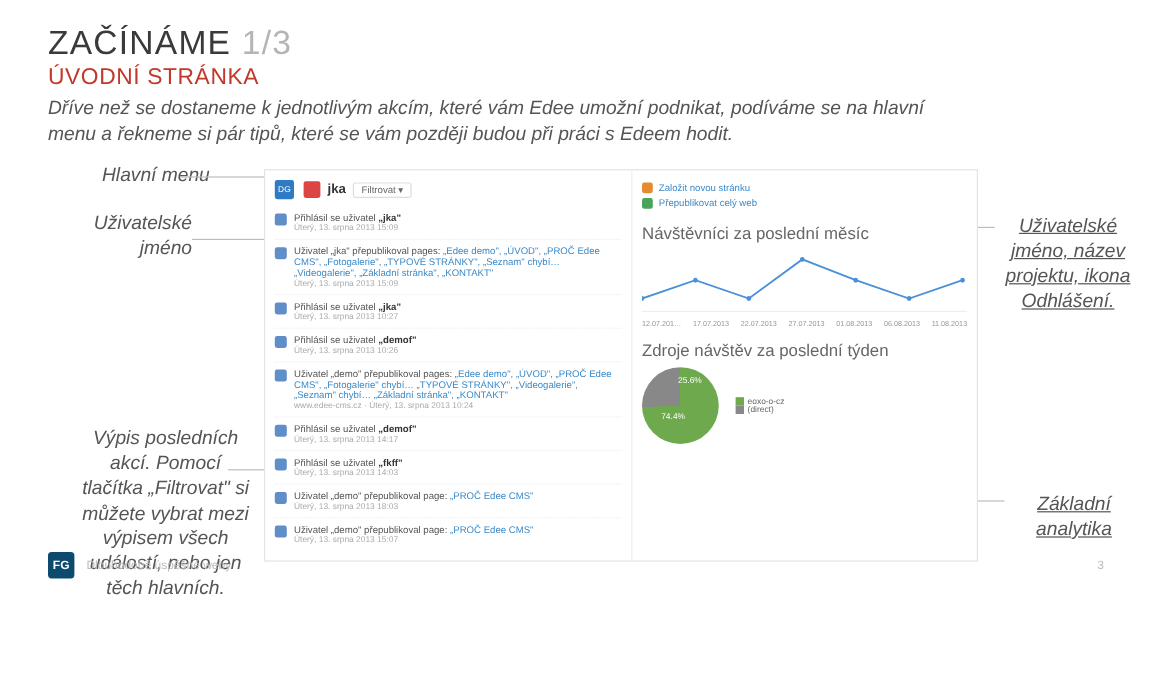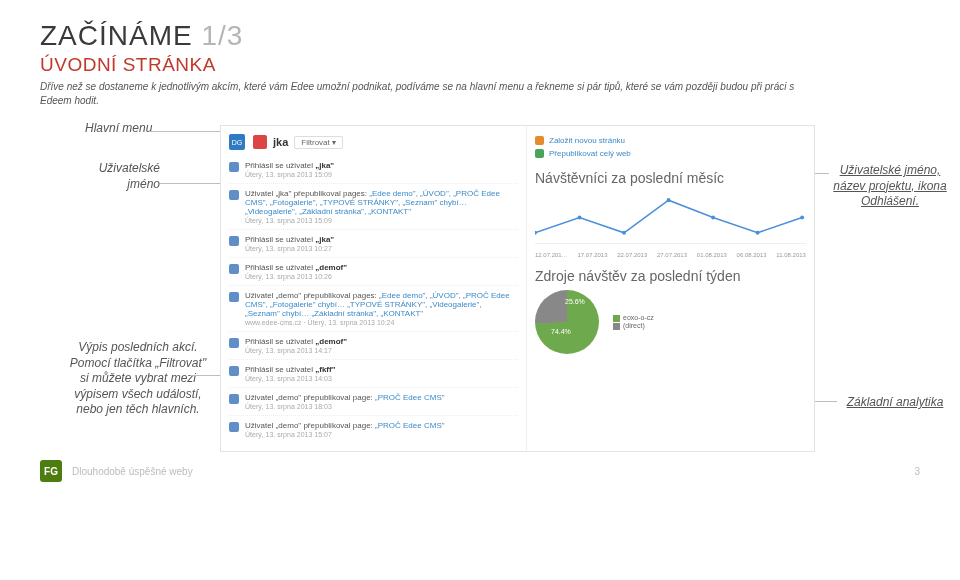--- a/index.html
+++ b/index.html
@@ -1,23 +1,23 @@
 <!DOCTYPE html>
 <html><head>
 <meta charset="utf-8">
 <style>
   * { box-sizing: border-box; margin: 0; padding: 0; }
   html, body { width: 960px; height: 580px; font-family: "Segoe UI", Arial, sans-serif; background: #fff; color: #333; }
   .page { position: relative; width: 960px; height: 496px; padding: 20px 40px 19px 40px; }
   .title { font-size: 28px; font-weight: 300; letter-spacing: 1px; color: #3a3a3a; }
   .title .gray { color: #b5b5b5; }
   .subtitle { font-size: 19px; color: #c0392b; font-weight: 400; margin-top: 2px; letter-spacing: 0.5px; }
-  .intro { font-size: 10px; font-style: italic; color: #555; margin-top: 4px; line-height: 1.35; max-width: 760px; }
+  .intro { font-size: 16px; font-style: italic; color: #555; margin-top: 4px; line-height: 1.35; max-width: 760px; }
   .diagram { position: relative; margin-top: 18px; }
-  .callout { position: absolute; font-style: italic; font-size: 12px; color: #555; text-align: right; line-height: 1.3; }
+  .callout { position: absolute; font-style: italic; font-size: 16px; color: #555; text-align: right; line-height: 1.3; }
   .callout.left { text-align: left; }
   .callout.right { text-align: center; text-decoration: underline; }
   .callout-line { position: absolute; height: 0; border-top: 1px solid #bdbdbd; }
 
   
   .shot { position: absolute; left: 180px; top: 0; width: 595px; border: 1px solid #e3e3e3; background: #fff; }
   .navbar { background: #1f8de0; height: 22px; display: flex; align-items: center; color: #fff; font-size: 9px; }
   .nav-logo { padding: 0 10px; font-style: italic; }
   .nav-item { padding: 0 10px; display: flex; align-items: center; gap: 4px; border-left: 1px solid rgba(255,255,255,0.2); height: 100%; }
   .nav-item .ico { width: 9px; height: 9px; background: rgba(255,255,255,0.8); }
@@ -53,21 +53,21 @@
 
   .panel-head2 { font-size: 14px; color: #666; margin: 10px 0 6px 0; }
   .pie-wrap { display:flex; align-items:center; gap: 14px; }
   .pie { width: 64px; height: 64px; border-radius: 50%; background: conic-gradient(#6ea94e 0 74.4%, #888 74.4% 100%); position:relative; }
   .pie-label { position:absolute; font-size:7px; color:#fff; }
   .legend { font-size: 7px; color:#666; }
   .legend .sw { display:inline-block; width:7px; height:7px; margin-right:3px; vertical-align:middle; }
 
   
   .footer { position: absolute; bottom: 14px; left: 40px; right: 40px; display: flex; align-items: center; justify-content: space-between; }
-  .flogo { width: 22px; height: 22px; background: #4d7c0f; border-radius: 3px; display:flex; align-items:center; justify-content:center; color:#fff; font-size:10px; font-weight:600; }
+  .flogo { width: 22px; height: 22px; background: #0c4a6e; border-radius: 3px; display:flex; align-items:center; justify-content:center; color:#fff; font-size:10px; font-weight:600; }
   .ftext { font-size: 10px; color: #bcbcbc; margin-left: 10px; }
   .fpage { font-size: 10px; color: #bcbcbc; }
 </style>
 </head>
 <body>
 
 <div class="page">
   <div class="title">
     <span>ZAČÍNÁME</span>
     <span class="gray">1/3</span>

